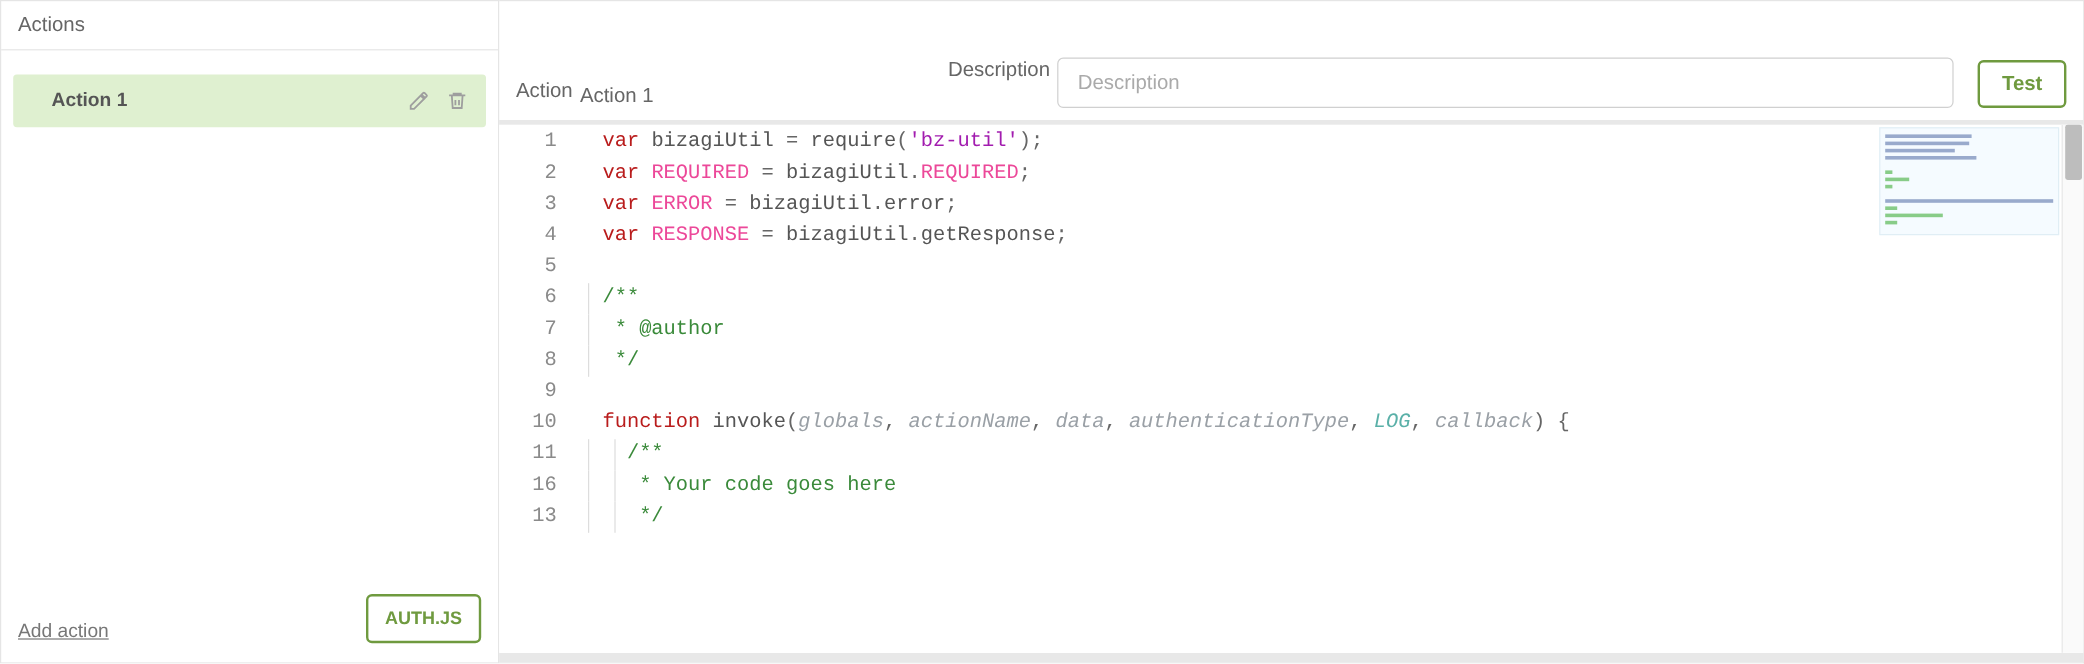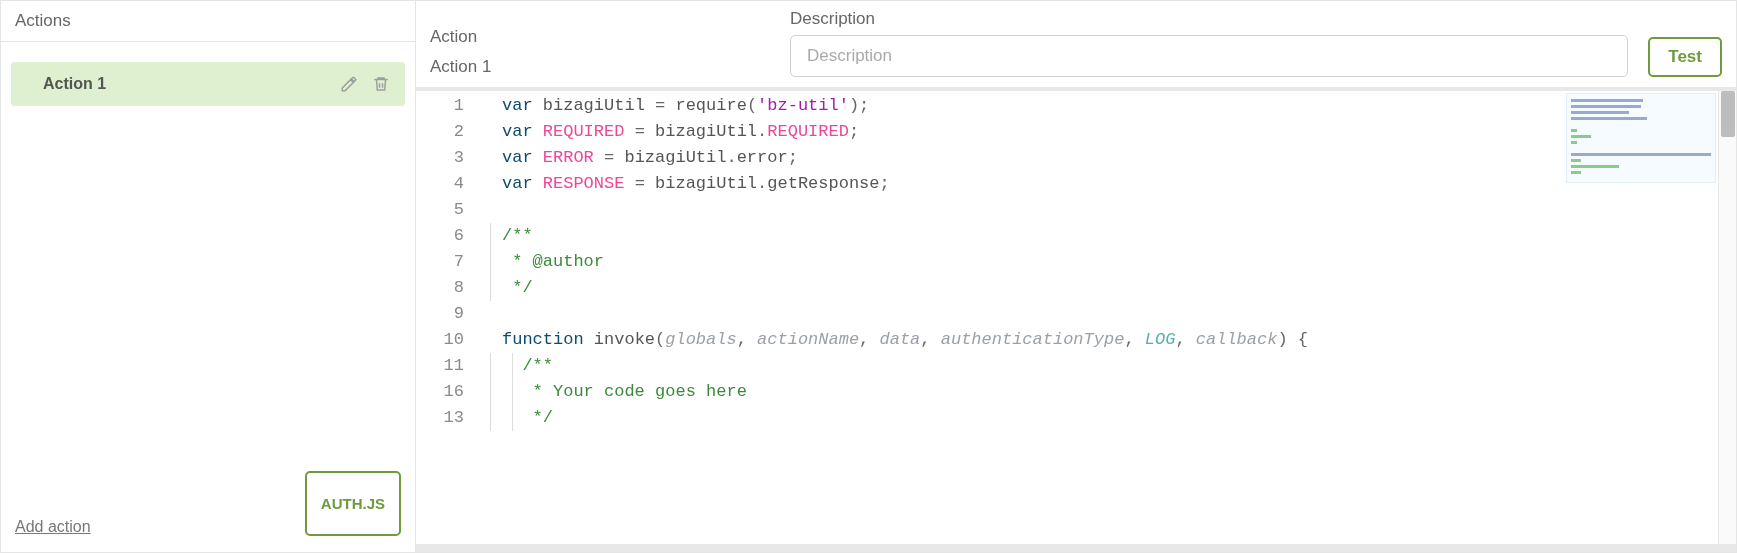--- a/index.html
+++ b/index.html
@@ -60,41 +60,41 @@
     color: #777;
     text-decoration: underline;
     cursor: pointer;
     font-size: 16px;
   }
   .auth-btn {
     border: 2px solid #6f9a3f;
     color: #6f9a3f;
     background: #fff;
     border-radius: 5px;
-    padding: 22px 14px;
+    padding: 10px 14px;
     font-weight: 600;
     font-size: 15px;
     cursor: pointer;
   }
   
   .main {
     flex: 1;
     border: 1px solid #e5e5e5;
     border-left: none;
     display: flex;
     flex-direction: column;
   }
   .main-header {
     padding: 8px 14px 10px 14px;
     display: flex;
     align-items: flex-end;
     gap: 20px;
     border-bottom: 4px solid #e8e8e8;
   }
-  .hdr-col { display:flex; flex-direction:column; gap:6px; }
+  .hdr-col { display:flex; flex-direction:row; gap:6px;margin-top:39px; }
   .hdr-label { color:#666; font-size:17px; }
   .hdr-value { color:#666; font-size:17px; padding-top:4px; }
   .col-action { width: 340px; }
   .col-desc { flex:1; }
   .desc-input {
     width: 100%;
     border: 1px solid #d0d0d0;
     border-radius: 5px;
     padding: 10px 16px;
     font-size: 17px;
@@ -144,21 +144,21 @@
   .ind-guide {
     position:absolute;
     left: 16px; top:0; bottom:0;
     border-left: 1px solid #ddd;
   }
   .ind-guide2 {
     position:absolute;
     left: 38px; top:0; bottom:0;
     border-left: 1px solid #ddd;
   }
-  .tok-kw { color:#0c4a6e; }
+  .tok-kw { color:#b91c1c; }
   .tok-type { color:#ec4899; }
   .tok-str { color:#a21caf; }
   .tok-ident { color:#555; }
   .tok-punc { color:#666; }
   .tok-comment { color:#3a8a3a; }
   .tok-param { color:#9aa0a6; font-style: italic; }
   .tok-param-accent { color:#5ab0a8; font-style: italic; }
   .scrollbar {
     position:absolute; right:0; top:0;
     width:18px; height:100%;

